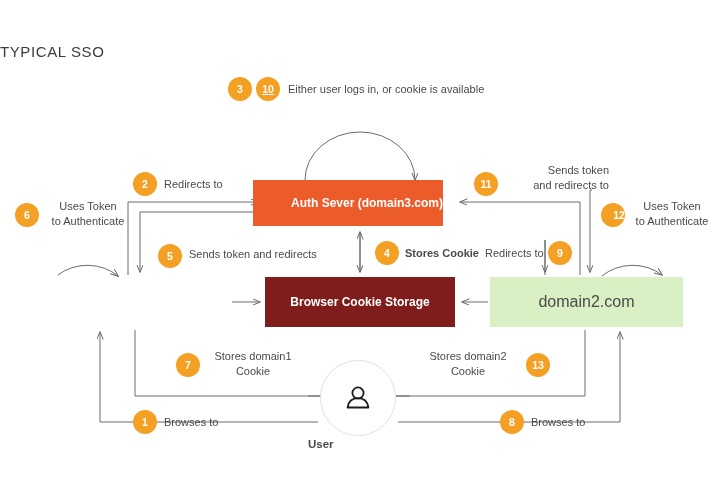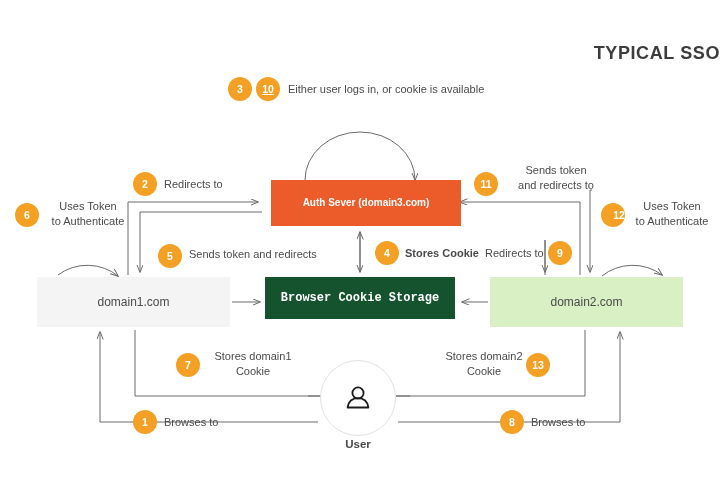--- a/index.html
+++ b/index.html
@@ -19,79 +19,78 @@
     position: absolute;
     left: 0; top: 0;
     width: 720px; height: 502px;
     pointer-events: none;
   }
 
   .title {
     position: absolute;
     left: 0; right: 0;
     top: 43px;
-    text-align: right;
-    font-size: 18px;
-    font-weight: bold;
+    text-align: left;
+    font-size: 15px;
+    font-weight: normal;
     letter-spacing: 0.6px;
     color: #3c3c3c;
   }
 
   .node {
     position: absolute;
     display: flex;
     align-items: center;
     justify-content: center;
     text-align: center;
     line-height: 1.25;
   }
   .node-auth {
-    left: 271px; top: 180px; width: 190px; height: 46px;
+    left: 253px; top: 180px; width: 190px; height: 46px;
     background: #ec5c2b;
     color: #ffffff;
-    font-size: 10px;
-    font-weight: bold;
+    font-size: 12px;
+    font-weight: bold;
+    justify-content: flex-end;
   }
   .node-cookie {
-    left: 265px; top: 277px; width: 190px; height: 42px;
-    background: #14532d;
+    left: 265px; top: 277px; width: 190px; height: 50px;
+    background: #7f1d1d;
     color: #ffffff;
     font-size: 12px;
     font-weight: bold;
-    font-family: Liberation Mono, monospace;
   }
   .node-domain1 {
     left: 37px; top: 277px; width: 193px; height: 50px;
     background: #f4f4f4;
     color: #4a4a4a;
     font-size: 12px;
   }
   .node-domain2 {
     left: 490px; top: 277px; width: 193px; height: 50px;
     background: #d9f0c4;
     color: #4a4a4a;
-    font-size: 12px;
+    font-size: 16px;
   }
 
   .user-node {
     position: absolute;
     left: 320px; top: 360px;
     width: 76px; height: 76px;
     border-radius: 50%;
     background: #ffffff;
     border: 1px solid #e2e2e2;
     display: flex;
     align-items: center;
     justify-content: center;
   }
   .user-label {
     position: absolute;
     left: 308px; top: 438px;
     width: 100px;
-    text-align: center;
     font-size: 11.5px;
     font-weight: bold;
     color: #4a4a4a;
   }
 
   .badge {
     position: absolute;
     width: 24px; height: 24px;
     border-radius: 50%;
     background: #f4a024;
@@ -167,23 +166,20 @@
   </svg>
 
   <div class="title">TYPICAL SSO</div>
 
   <div class="node node-auth">
     <span>Auth Sever (domain3.com)</span>
   </div>
   <div class="node node-cookie">
     <span>Browser Cookie Storage</span>
   </div>
-  <div class="node node-domain1">
-    <span>domain1.com</span>
-  </div>
   <div class="node node-domain2">
     <span>domain2.com</span>
   </div>
 
   <div class="user-node">
     <svg width="30" height="30" viewBox="0 0 30 30">
       <circle cx="15" cy="10" r="5.6" fill="none" stroke="#1c1c1c" stroke-width="1.8"></circle>
       <path d="M4.6,24.5 C5.6,17.6 10.0,15.2 15,15.2 C20,15.2 24.4,17.6 25.4,24.5 Z" fill="none" stroke="#1c1c1c" stroke-width="1.8" stroke-linejoin="round"></path>
     </svg>
   </div>
@@ -203,32 +199,32 @@
   <div class="badge" style="left:158px; top:244px;">5</div>
   <div class="lbl" style="left:189px; top:247px;">Sends token and redirects</div>
 
   <div class="badge" style="left:375px; top:241px;">4</div>
   <div class="lbl" style="left:405px; top:246px;font-weight:bold;">Stores Cookie</div>
 
   <div class="lbl" style="left:485px; top:246px;">Redirects to</div>
   <div class="badge" style="left:548px; top:241px;">9</div>
 
   <div class="badge" style="left:474px; top:172px;">11</div>
-  <div class="lbl center" style="left:503px; top:163px; width:106px;">Sends token
+  <div class="lbl center" style="left:503px; top:163px; width:106px;text-align:right;">Sends token
 and redirects to</div>
 
   <div class="badge" style="left:601px; top:203px;padding-left:12px;">12</div>
   <div class="lbl center" style="left:626px; top:199px; width:92px;">Uses Token
 to Authenticate</div>
 
   <div class="badge" style="left:176px; top:353px;">7</div>
   <div class="lbl center" style="left:203px; top:349px; width:100px;">Stores domain1
 Cookie</div>
 
-  <div class="lbl center" style="left:434px; top:349px; width:100px;">Stores domain2
+  <div class="lbl center" style="left:418px; top:349px; width:100px;">Stores domain2
 Cookie</div>
   <div class="badge" style="left:518px; top:353px;margin-left:8px;">13</div>
 
   <div class="badge" style="left:133px; top:410px;">1</div>
   <div class="lbl" style="left:164px; top:415px;">Browses to</div>
 
   <div class="badge" style="left:500px; top:410px;">8</div>
   <div class="lbl" style="left:531px; top:415px;">Browses to</div>
 
 </div>

